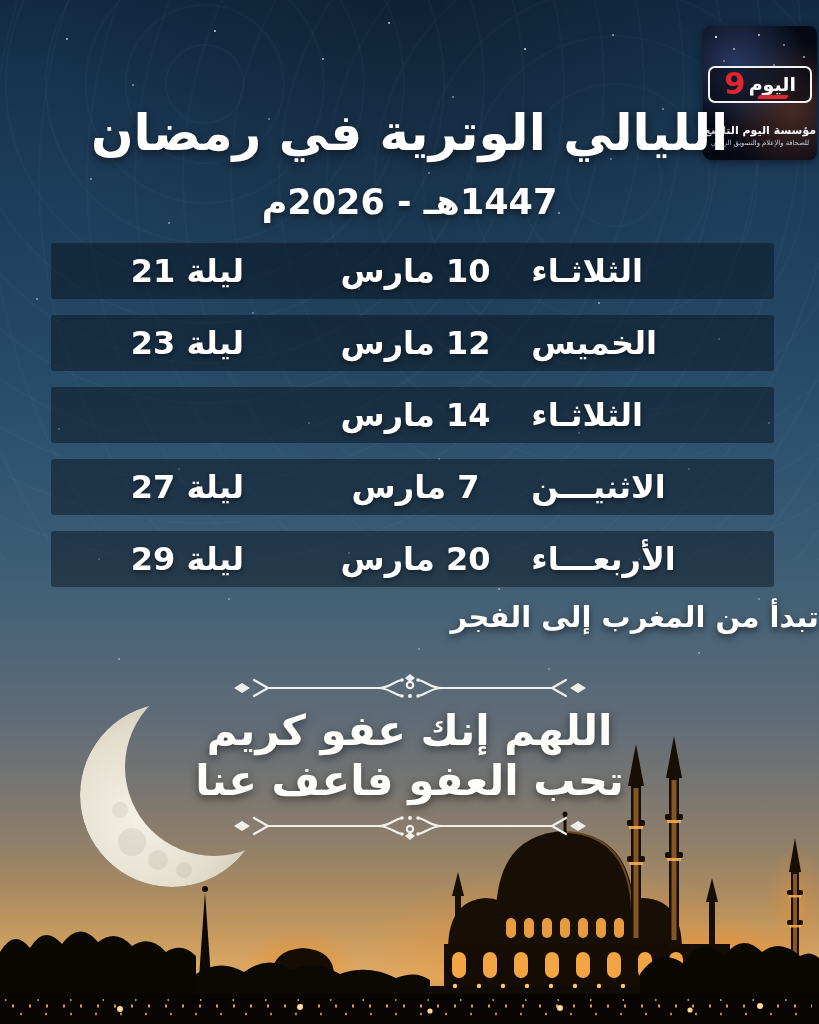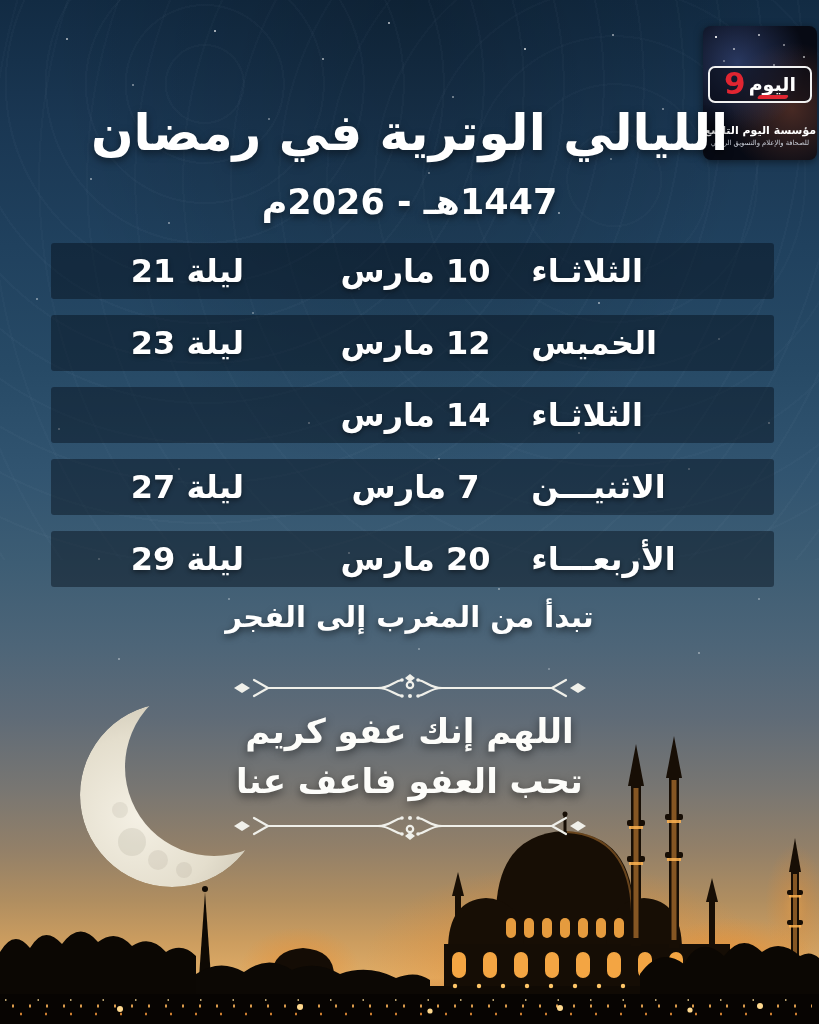--- a/index.html
+++ b/index.html
@@ -86,30 +86,30 @@
     height:56px;border-radius:3px;background:rgba(4,14,24,.45);
     display:flex;align-items:center;padding:0 18px 0 24px;
     color:#fff;font-weight:bold;font-size:32px;
     text-shadow:0 2px 5px rgba(0,0,0,.45);
   }
   .cell-day{flex:0 0 33%;text-align:left;}
   .cell-date{flex:0 0 34%;text-align:center;}
   .cell-night{flex:0 0 33%;text-align:center;}
   
   .note{
-    position:absolute;top:600px;left:0;right:0;text-align:center;
+    position:absolute;top:600px;left:0;right:0;text-align:right;
     color:#fff;font-weight:bold;font-size:29px;
     text-shadow:0 3px 7px rgba(0,0,0,.55);
   }
   .ornament{position:absolute;left:50%;transform:translateX(-50%);width:360px;height:36px;z-index:5;}
   .orn1{top:670px;}
   .orn2{top:808px;transform:translateX(-50%) scaleY(-1);}
   .dua{
     position:absolute;top:706px;left:0;right:0;text-align:center;z-index:5;
-    color:#fdfdfa;font-weight:bold;font-size:34px;line-height:50px;
+    color:#fdfdfa;font-weight:bold;font-size:42px;line-height:50px;
     text-shadow:0 3px 8px rgba(0,0,0,.5);
   }
   
   .moon{position:absolute;left:72px;top:692px;width:206px;height:206px;z-index:2;}
   .skyline{position:absolute;left:0;bottom:0;width:819px;height:300px;z-index:3;}
 </style>
 </head>
 <body>
 
 <div class="canvas">

